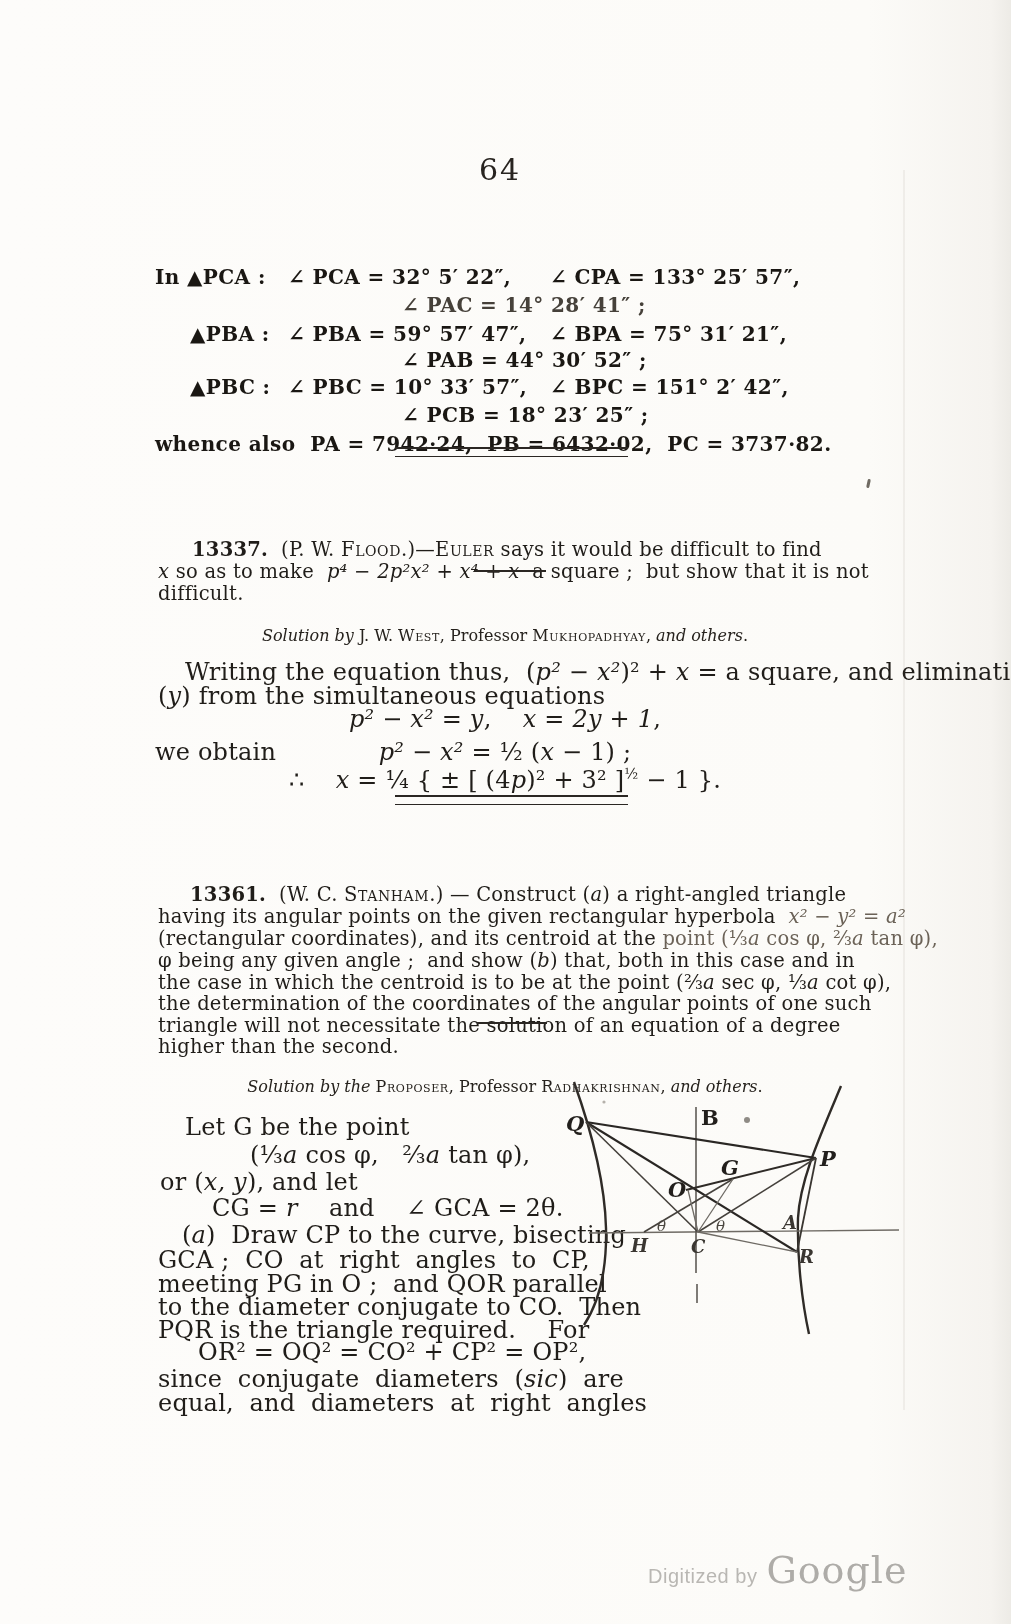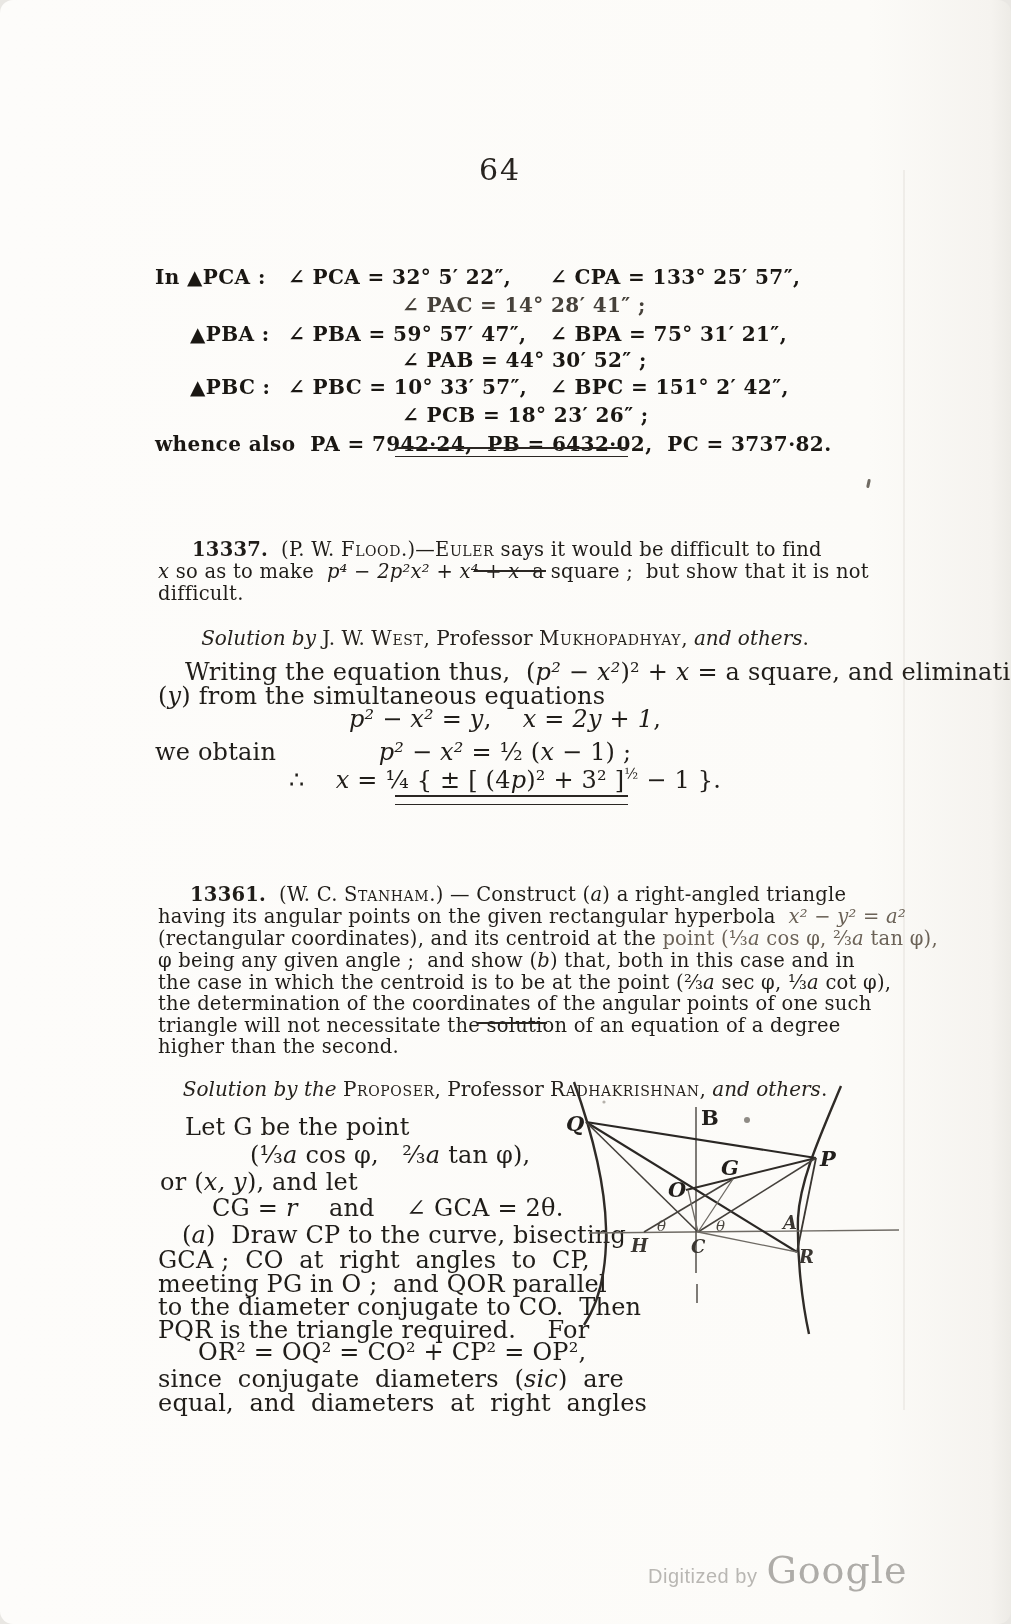--- a/index.html
+++ b/index.html
@@ -1,37 +1,37 @@
 <!DOCTYPE html>
 <html><head>
 <meta charset="utf-8">
 <style>
   html,body{margin:0;padding:0;background:#e9e7e3;}
   .page{
     position:relative;width:1011px;height:1624px;margin:0 auto;overflow:hidden;
     background:linear-gradient(90deg,#fdfcfa 0%,#fcfbf8 86%,#f5f3ef 98%,#edebe6 100%);
-    font-family:"DejaVu Serif","Liberation Serif",serif;color:#201d19;border-radius:13px;
+    font-family:"DejaVu Serif","Liberation Serif",serif;color:#201d19;
   }
   .ln{position:absolute;white-space:pre;line-height:1.18;margin-top:36px;}
   .tb{font-size:20px;font-weight:bold;color:#1a1713;letter-spacing:.4px;}
   .tb-mid{color:#46413a;}
   .p19{font-size:19.5px;letter-spacing:.25px;}
   .p20{font-size:24px;letter-spacing:.2px;}
   .cen{left:120px;width:770px;text-align:center;}
   .pageno{position:absolute;left:455px;top:152px;width:90px;text-align:center;
           font-size:30px;letter-spacing:2px;color:#282420;}
   .rule2{position:absolute;height:7px;border-top:2.5px solid #2b2723;border-bottom:1.5px solid #2b2723;}
   .rule1{position:absolute;border-top:2.2px solid #2b2723;}
   .seg{}
   .i{font-style:italic;}
   .b{font-weight:bold;}
   .sc{font-variant:small-caps;letter-spacing:.6px;}
   .sup{vertical-align:super;font-size:.6em;line-height:0;}
   .fade{color:#6b6257;}
-  .byline{font-size:20px;color:#26221d;}
+  .byline{font-size:16px;color:#26221d;}
   .figure-svg{position:absolute;left:0;top:0;pointer-events:none;}
   .flbl{font-family:"DejaVu Serif","Liberation Serif",serif;font-weight:bold;font-style:italic;
         font-size:21px;fill:#221f1c;}
   .flbl-sm{font-size:18px;fill:#3a3631;}
   .ftheta{font-size:15px;fill:#4c4841;font-style:italic;font-weight:normal;}
   .fB{font-style:normal;}
   .watermark{position:absolute;left:648px;top:1548px;display:flex;align-items:baseline;gap:9px;
              font-family:"Liberation Sans","DejaVu Sans",sans-serif;}
   .wm-pre{font-size:20px;color:#b9b7b3;letter-spacing:.5px;}
   .wm-logo{font-family:"DejaVu Serif","Liberation Serif",serif;font-size:38px;color:#aeaca8;letter-spacing:1px;}
@@ -50,21 +50,21 @@
   <div class="ln tb" style="left:288px;top:230px">∠ PCA = 32° 5′ 22″,</div>
   <div class="ln tb" style="left:550px;top:230px">∠ CPA = 133° 25′ 57″,</div>
   <div class="ln tb tb-mid" style="left:402px;top:258px">∠ PAC = 14° 28′ 41″ ;</div>
   <div class="ln tb" style="left:190px;top:287px">▲PBA :</div>
   <div class="ln tb" style="left:288px;top:287px">∠ PBA = 59° 57′ 47″,</div>
   <div class="ln tb" style="left:550px;top:287px">∠ BPA = 75° 31′ 21″,</div>
   <div class="ln tb" style="left:402px;top:313px">∠ PAB = 44° 30′ 52″ ;</div>
   <div class="ln tb" style="left:190px;top:340px">▲PBC :</div>
   <div class="ln tb" style="left:288px;top:340px">∠ PBC = 10° 33′ 57″,</div>
   <div class="ln tb" style="left:550px;top:340px">∠ BPC = 151° 2′ 42″,</div>
-  <div class="ln tb" style="left:402px;top:368px">∠ PCB = 18° 23′ 26″ ;</div>
+  <div class="ln tb" style="left:402px;top:368px">∠ PCB = 18° 23′ 25″ ;</div>
   <div class="ln tb" style="left:155px;top:397px">whence also  PA = 7942·24,  PB = 6432·02,  PC = 3737·82.</div>
 
   <div class="rule2" style="left:395px;top:447px;width:233px"></div>
 
   <div class="ln p19" style="left:192px;top:502px"><span class="seg b">13337.</span><span class="seg">  (P. W. </span><span class="seg sc">Flood</span><span class="seg">.)—</span><span class="seg sc">Euler</span><span class="seg"> says it would be difficult to find</span></div>
   <div class="ln p19" style="left:158px;top:524px"><span class="seg i">x</span><span class="seg"> so as to make  </span><span class="seg i">p⁴ − 2p²x² + x⁴ + x</span><span class="seg">  a square ;  but show that it is not</span></div>
   <div class="ln p19" style="left:158px;top:546px"><span class="seg">difficult.</span></div>
 
   <div class="rule1" style="left:474px;top:570px;width:72px"></div>
 

